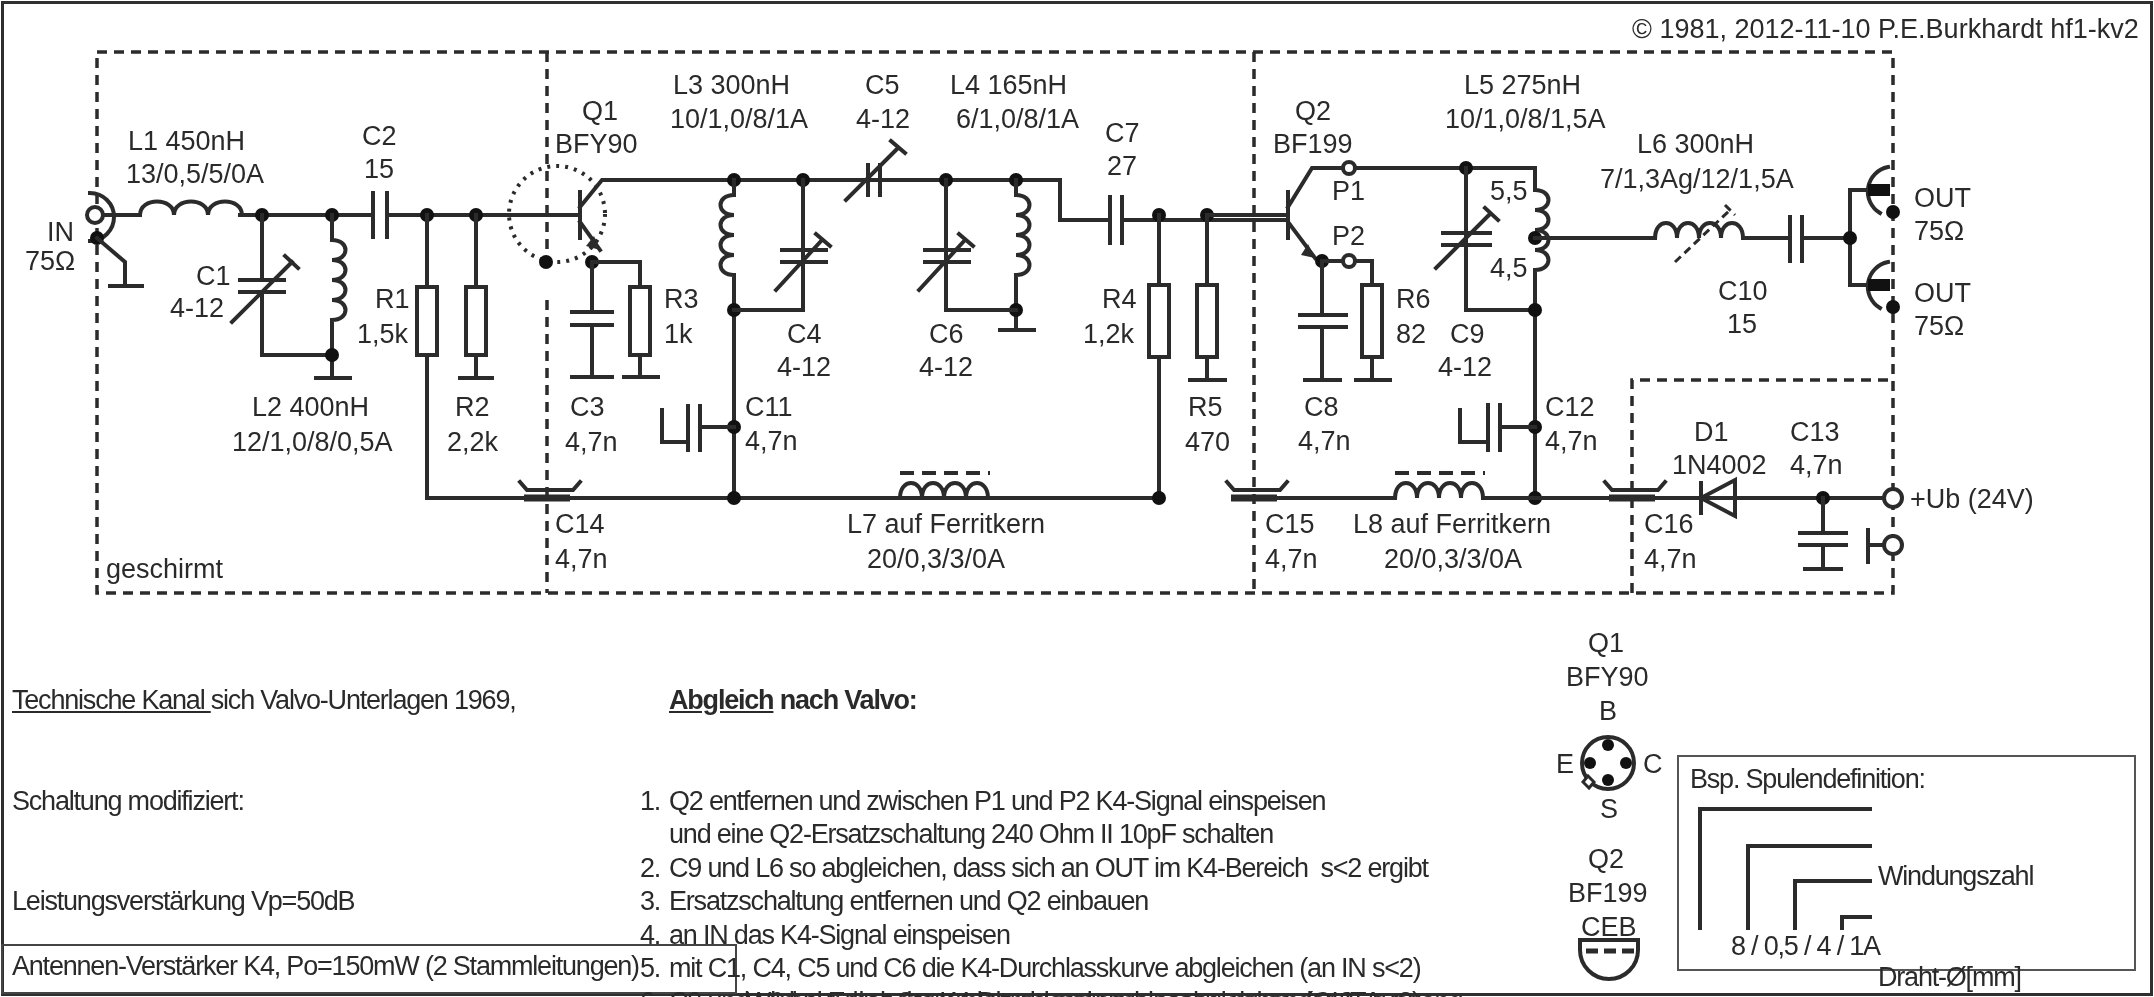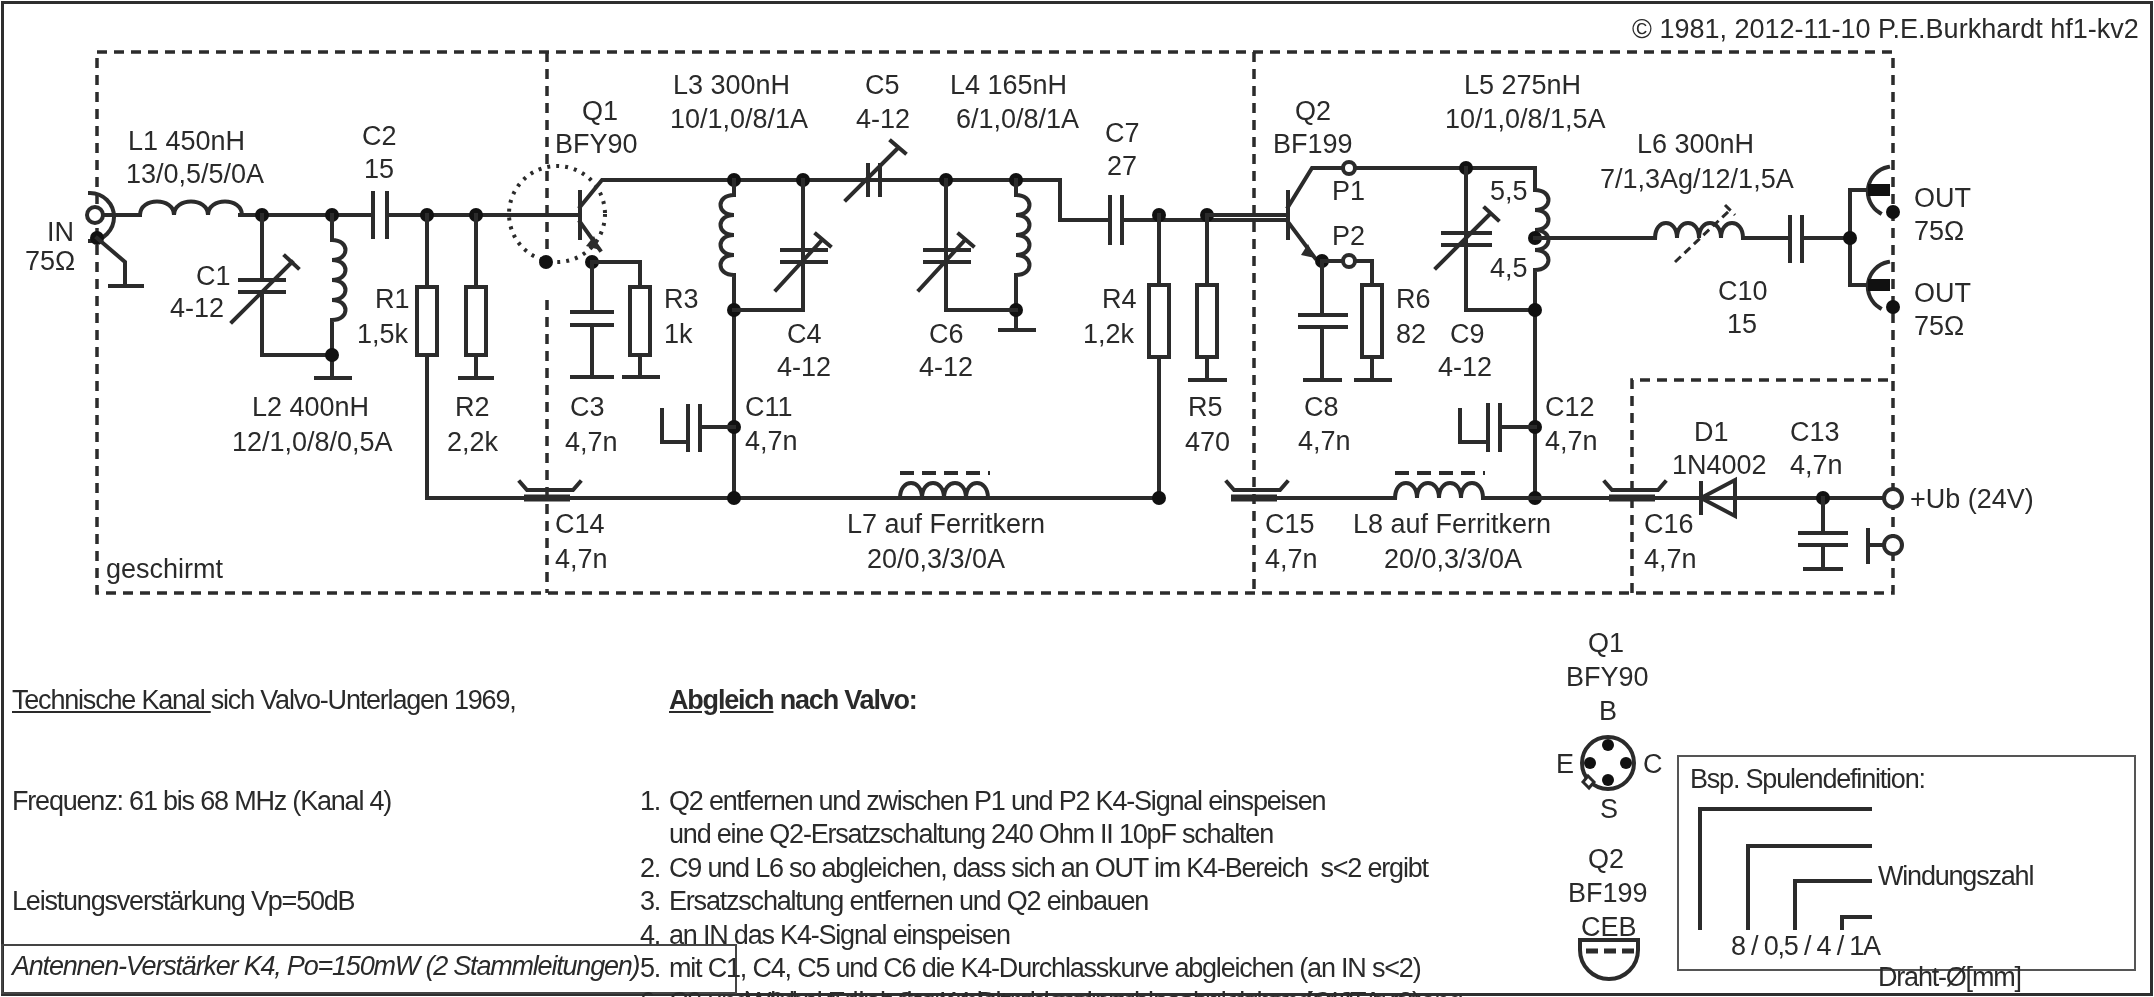--- a/index.html
+++ b/index.html
@@ -283,31 +283,31 @@
   <g>
     <path class="w" d="M1700,928 V809 H1870"></path>
     <path class="w" d="M1748,928 V846 H1870"></path>
     <path class="w" d="M1795,928 V881 H1870"></path>
     <path class="w" d="M1842,928 V917 H1870"></path>
   </g>
 </svg>
 
 <div class="txt" style="left:12px;top:617px;">
   <div><span class="u">Technische Kanal </span><span>sich Valvo-Unterlagen 1969,</span></div>
-  <div>Frequenz: 61 bis 68 MHz (Kanal 4)</div>
+  <div>Schaltung modifiziert:</div>
   <div>Leistungsverstärkung Vp=50dB</div>
   
   
   
   
   
 </div>
 
 <div class="box" style="left:1px;top:944px;width:732px;height:46px;border-color:#444;"></div>
-<div class="txt" style="left:12px;top:950px;font-style:italic;">Antennen-Verstärker K4, Po=150mW (2 Stammleitungen)</div>
+<div class="txt" style="left:12px;top:950px;">Antennen-Verstärker K4, Po=150mW (2 Stammleitungen)</div>
 
 <div class="txt" style="left:640px;top:617px;">
   <div style="padding-left:29px;font-weight:bold;"><span class="u">Abgleich</span><span> nach Valvo:</span></div>
   <div id="steps"><div><span style="display: inline-block; width: 29px;">1.</span><span>Q2 entfernen und zwischen P1 und P2 K4-Signal einspeisen</span></div><div><span style="display: inline-block; width: 29px;"></span><span>und eine Q2-Ersatzschaltung 240 Ohm II 10pF schalten</span></div><div><span style="display: inline-block; width: 29px;">2.</span><span>C9 und L6 so abgleichen, dass sich an OUT im K4-Bereich  s&lt;2 ergibt</span></div><div><span style="display: inline-block; width: 29px;">3.</span><span>Ersatzschaltung entfernen und Q2 einbauen</span></div><div><span style="display: inline-block; width: 29px;">4.</span><span>an IN das K4-Signal einspeisen</span></div><div><span style="display: inline-block; width: 29px;">5.</span><span>mit C1, C4, C5 und C6 die K4-Durchlasskurve abgleichen (an IN s&lt;2)</span></div><div><span style="display: inline-block; width: 29px;">6.</span><span>C9 und L6 bei Erhalt der K4-Durchlasskurve nachgleichen (OUT s&lt;2)</span></div></div>
 </div>
 
 <div class="txt" style="left:746px;top:919px;">
   <div>Wird nur eine Stammleitung angeschlossen, muss der 2. Ausgang</div>
   
 </div>

